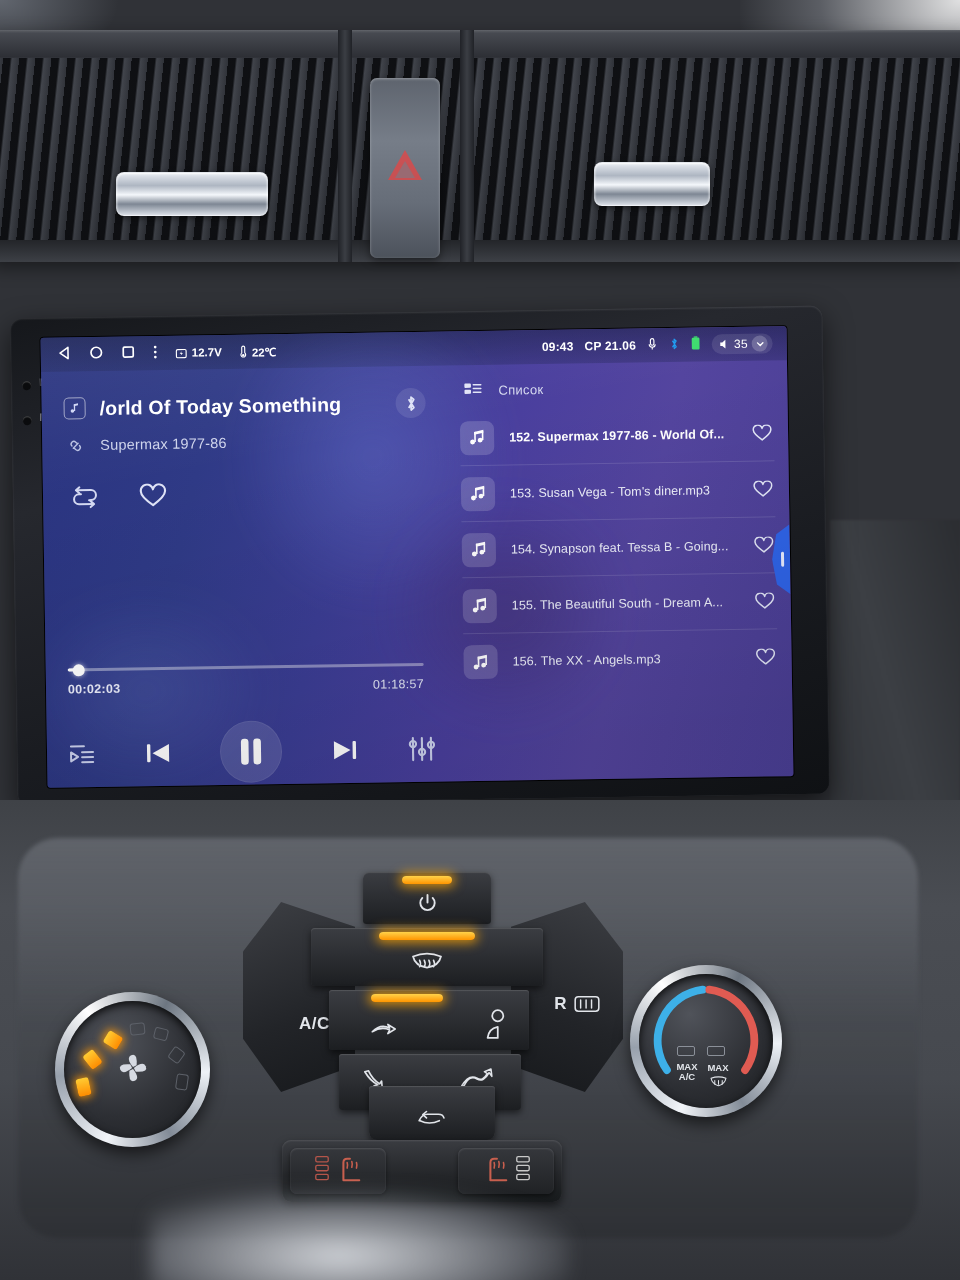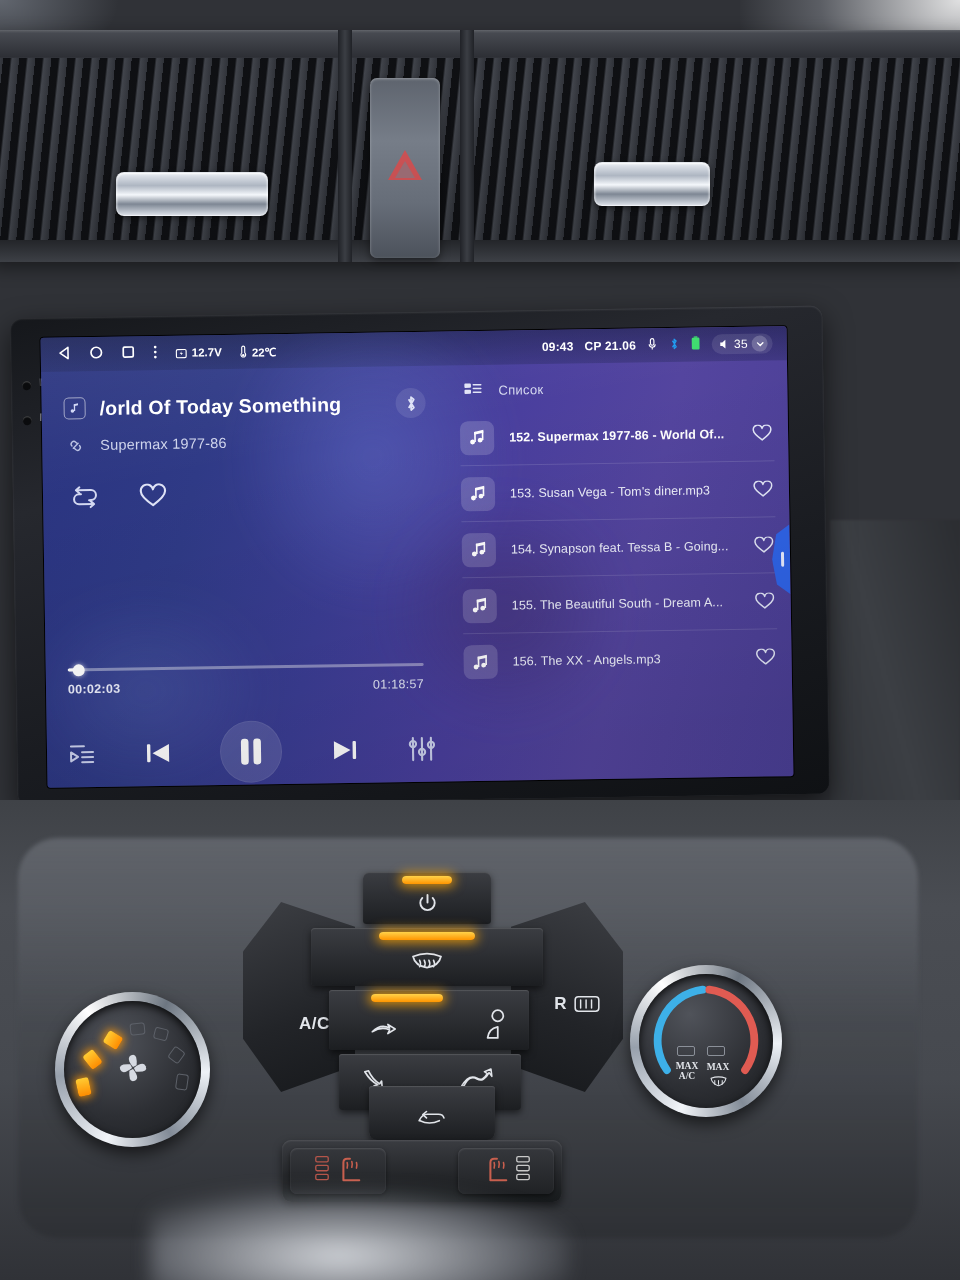--- a/index.html
+++ b/index.html
@@ -170,21 +170,21 @@
     box-shadow:0 4px 9px rgba(0,0,0,.5); }
   .r-wing { position:absolute; right:0; top:30px; width:112px; height:190px;
     background:linear-gradient(200deg,#3d3f44,#222428 60%,#17191c);
     clip-path:polygon(66% 0, 100% 26%, 100% 72%, 66% 100%, 0 86%, 0 13%);
     box-shadow:0 4px 9px rgba(0,0,0,.5); }
   .wing-text { position:absolute; color:#e2e5ea; font-size:17px; font-weight:bold; letter-spacing:.5px; }
 
   
   .knob { position:absolute; border-radius:50%;
     background:conic-gradient(from 200deg,#f2f5f9,#97a0ac 18%,#ffffff 34%,#6d7681 52%,#eef2f7 70%,#828b97 86%,#f2f5f9);
-    box-shadow:0 7px 16px rgba(0,0,0,.6); padding:9px;font-family:Liberation Serif, serif; }
+    box-shadow:0 7px 16px rgba(0,0,0,.6); padding:9px; }
   .knob-face { width:100%; height:100%; border-radius:50%;
     background:radial-gradient(circle at 38% 30%, #50535a, #2d2f34 58%, #1b1d20 100%);
     position:relative; box-shadow:inset 0 3px 8px rgba(0,0,0,.8); }
 
   .seat-bar { position:absolute; left:282px; top:1140px; width:280px; height:62px;
     background:linear-gradient(180deg,#3a3c41,#232528 60%,#171a1c);
     border-radius:9px; box-shadow:0 4px 9px rgba(0,0,0,.5), inset 0 1px 2px rgba(255,255,255,.12);
     display:flex; align-items:center; justify-content:space-between; padding:0 8px; }
   .seat-btn { width:96px; height:46px; border-radius:7px;
     background:linear-gradient(180deg,#35373c,#202225);

